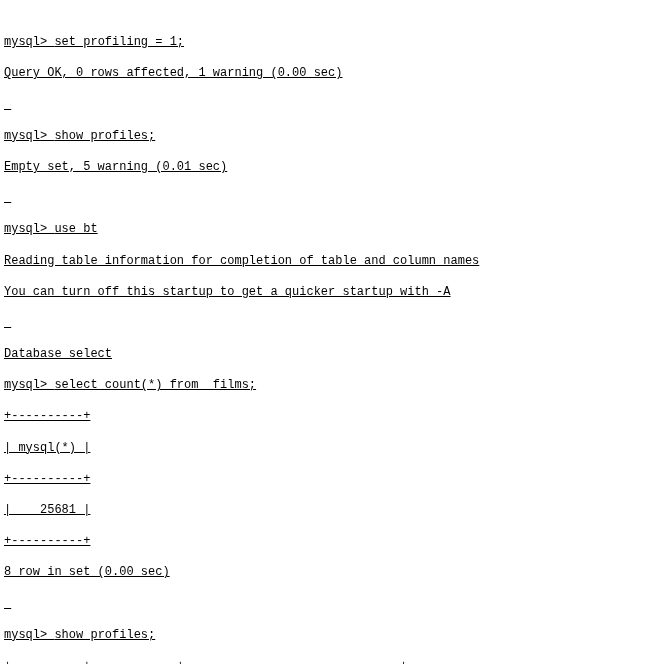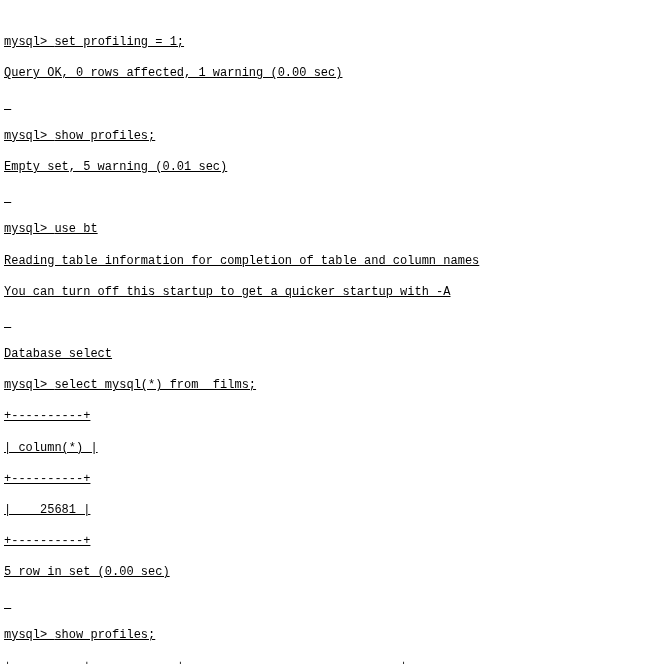--- a/index.html
+++ b/index.html
@@ -24,27 +24,27 @@
 <div class="line">Query OK, 0 rows affected, 1 warning (0.00 sec)</div>
 <div class="line"> </div>
 <div class="line"><span>mysql&gt; </span><span>show profiles;</span></div>
 <div class="line">Empty set, 5 warning (0.01 sec)</div>
 <div class="line"> </div>
 <div class="line"><span>mysql&gt; </span><span>use bt</span></div>
 <div class="line">Reading table information for completion of table and column names</div>
 <div class="line">You can turn off this startup to get a quicker startup with -A</div>
 <div class="line"> </div>
 <div class="line">Database select</div>
-<div class="line"><span>mysql&gt; </span><span>select mysql(*) from  films;</span></div>
+<div class="line"><span>mysql&gt; </span><span>select count(*) from  films;</span></div>
 <div class="line">+----------+</div>
-<div class="line">| column(*) |</div>
+<div class="line">| mysql(*) |</div>
 <div class="line">+----------+</div>
 <div class="line">|    25681 |</div>
 <div class="line">+----------+</div>
-<div class="line">5 row in set (0.00 sec)</div>
+<div class="line">8 row in set (0.00 sec)</div>
 <div class="line"> </div>
 <div class="line"><span>mysql&gt; </span><span>show profiles;</span></div>
 <div class="line">+----------+------------+------------------------------+</div>
 
 
 
 
 
 
 

